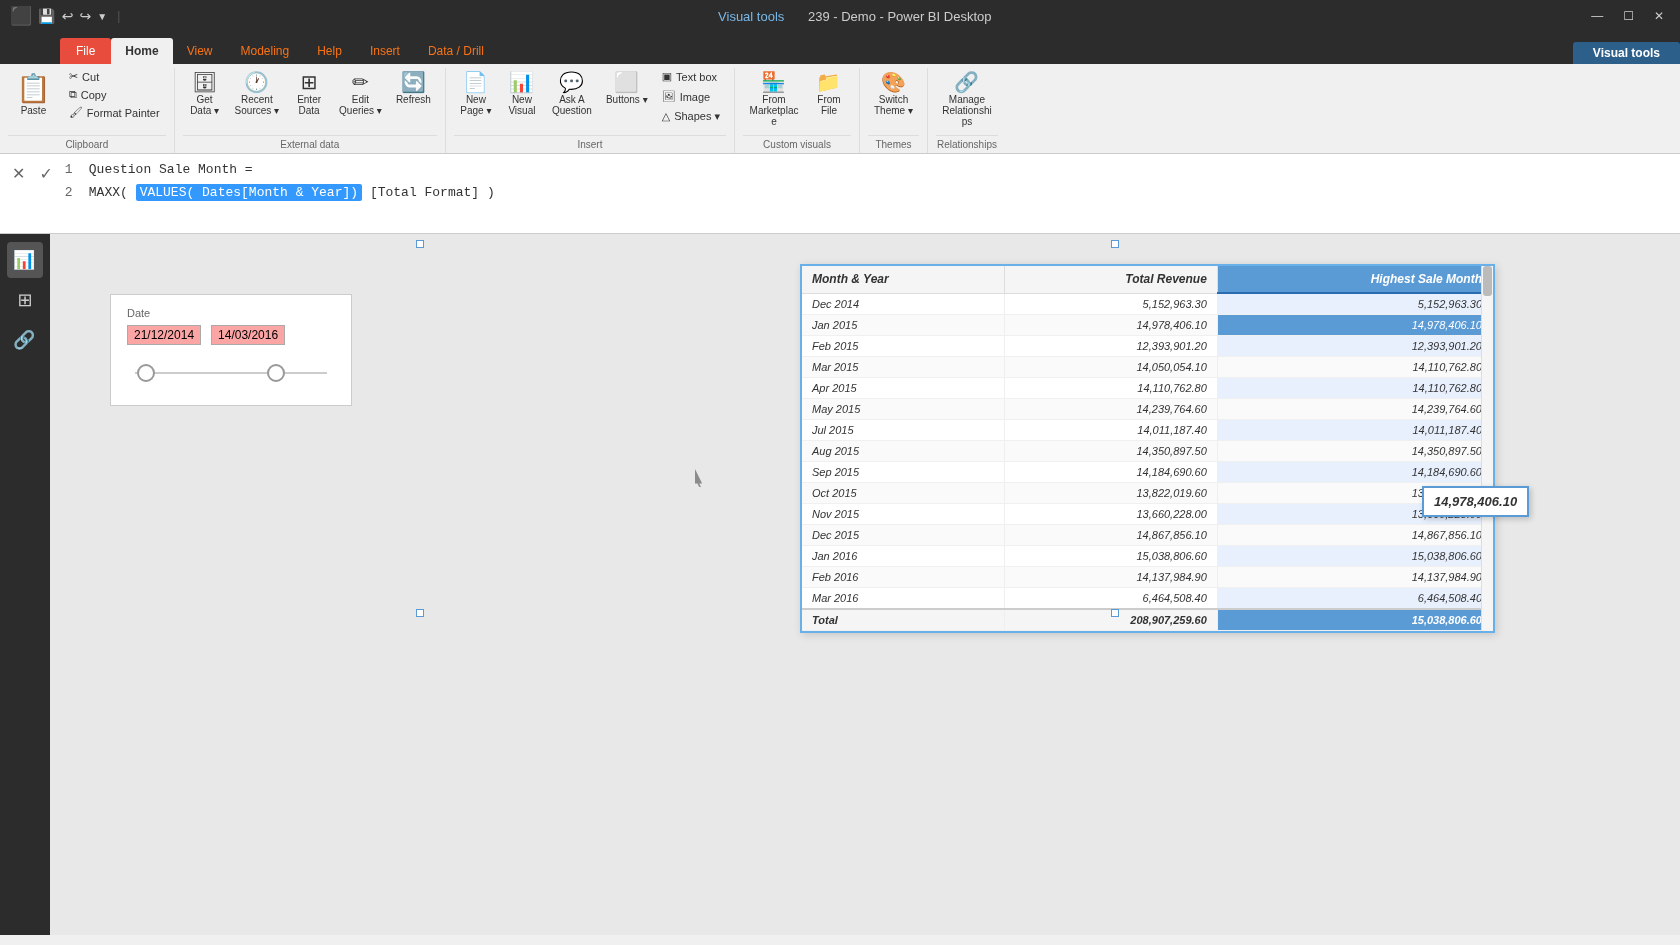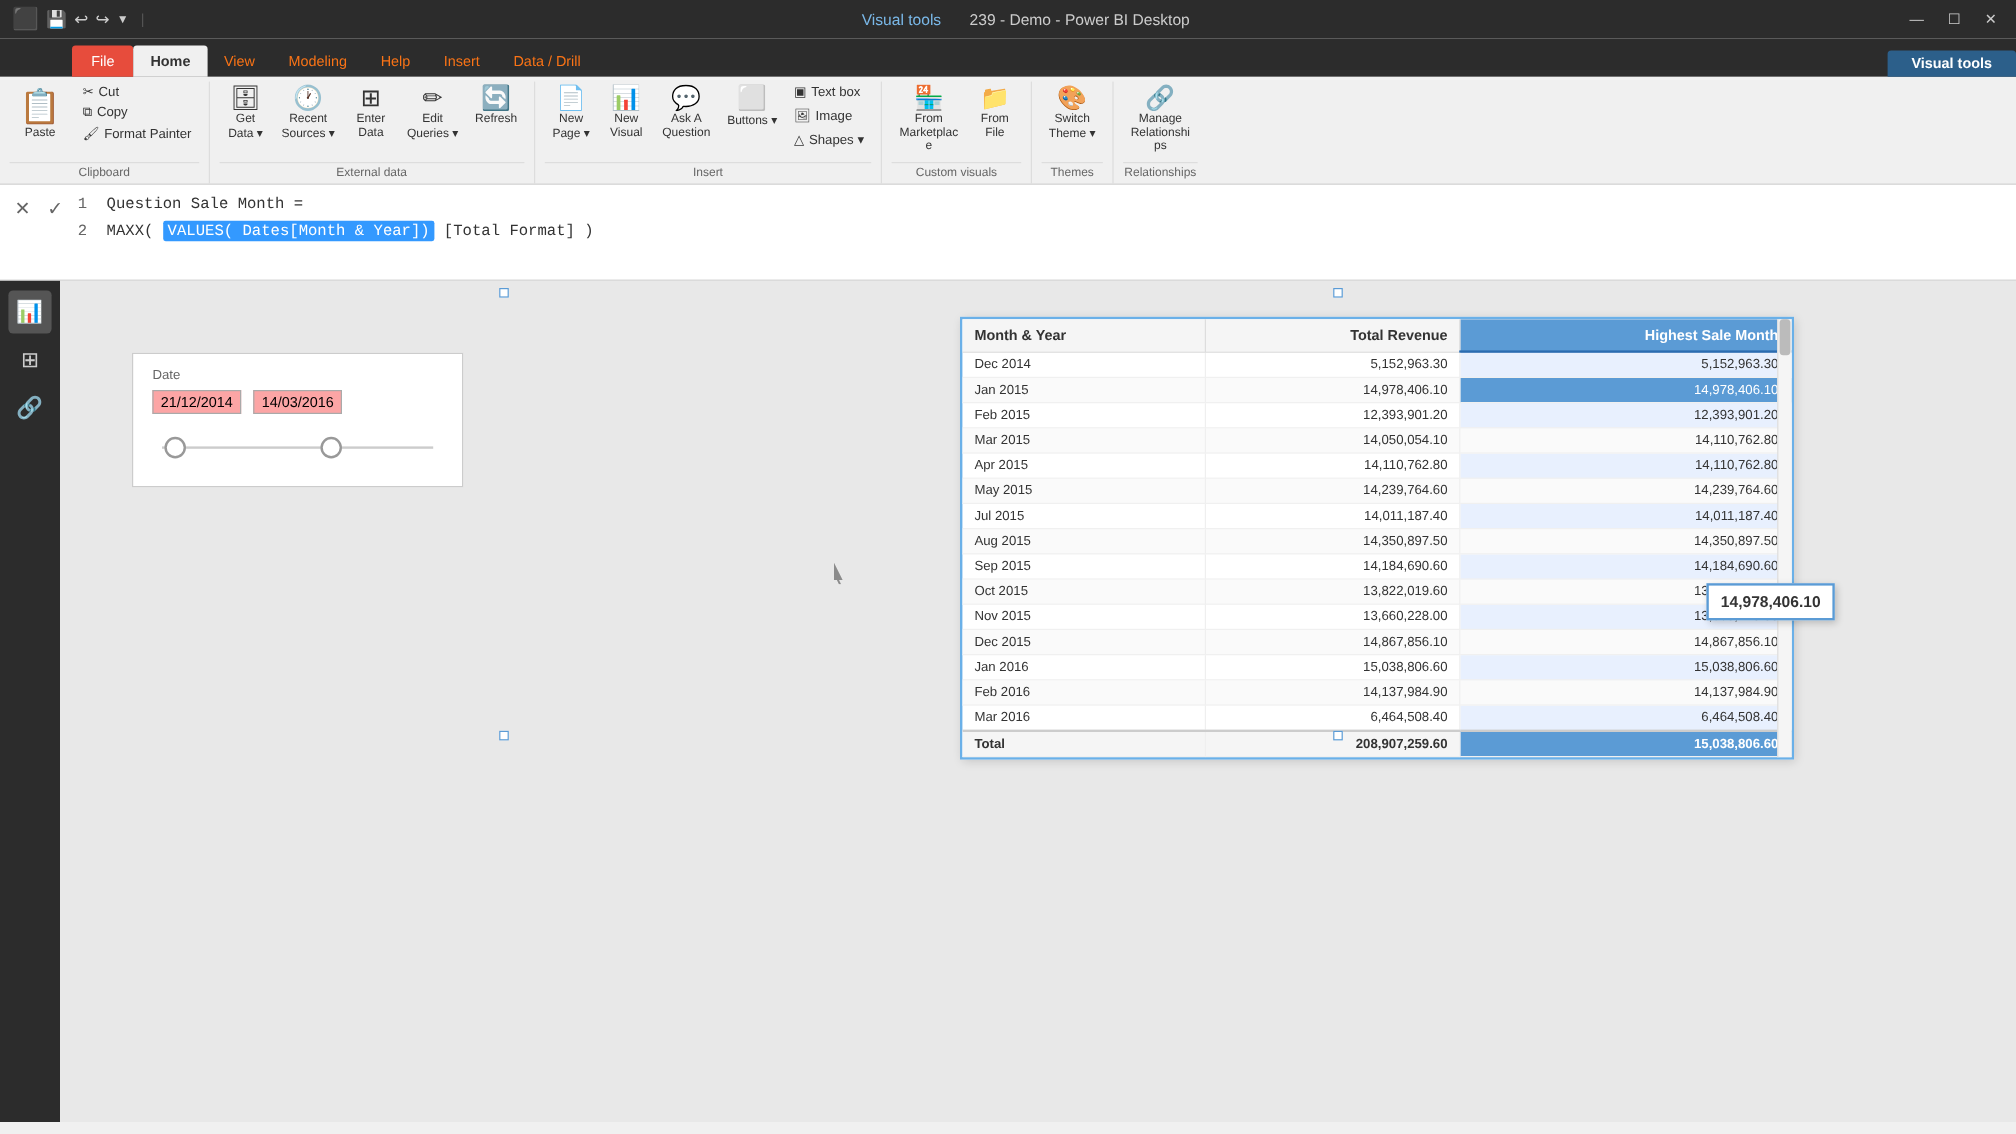--- a/index.html
+++ b/index.html
@@ -204,21 +204,21 @@
     }
 
     
     #date-slicer {
       position: absolute;
       left: 60px;
       top: 60px;
       background: white;
       border: 1px solid #ccc;
       padding: 12px 16px;
-      width: 276px;
+      width: 242px;
     }
     .slicer-label { font-size: 11px; color: #666; margin-bottom: 6px; }
     .slicer-dates { display: flex; gap: 10px; font-size: 12px; margin-bottom: 8px; }
     .slicer-date { background: #fca5a5; border: 1px solid #aaa; padding: 2px 6px; }
     .slicer-slider { position: relative; height: 40px; }
     .slider-track { position: absolute; top: 50%; left: 8px; right: 8px; height: 2px; background: #ccc; transform: translateY(-50%); }
     .slider-handle {
       position: absolute;
       top: 50%;
       transform: translateY(-50%);
@@ -232,20 +232,21 @@
 
     
     #table-visual {
       position: absolute;
       left: 380px;
       top: 20px;
       width: 695px;
       background: white;
       border: 2px solid #6ab0e8;
       box-shadow: 2px 2px 8px rgba(0,0,0,0.15);
+      font-style: italic;
     }
     #table-toolbar {
       position: absolute;
       right: 0;
       top: -36px;
       display: flex;
       gap: 4px;
       align-items: center;
     }
     .table-tool-btn {

